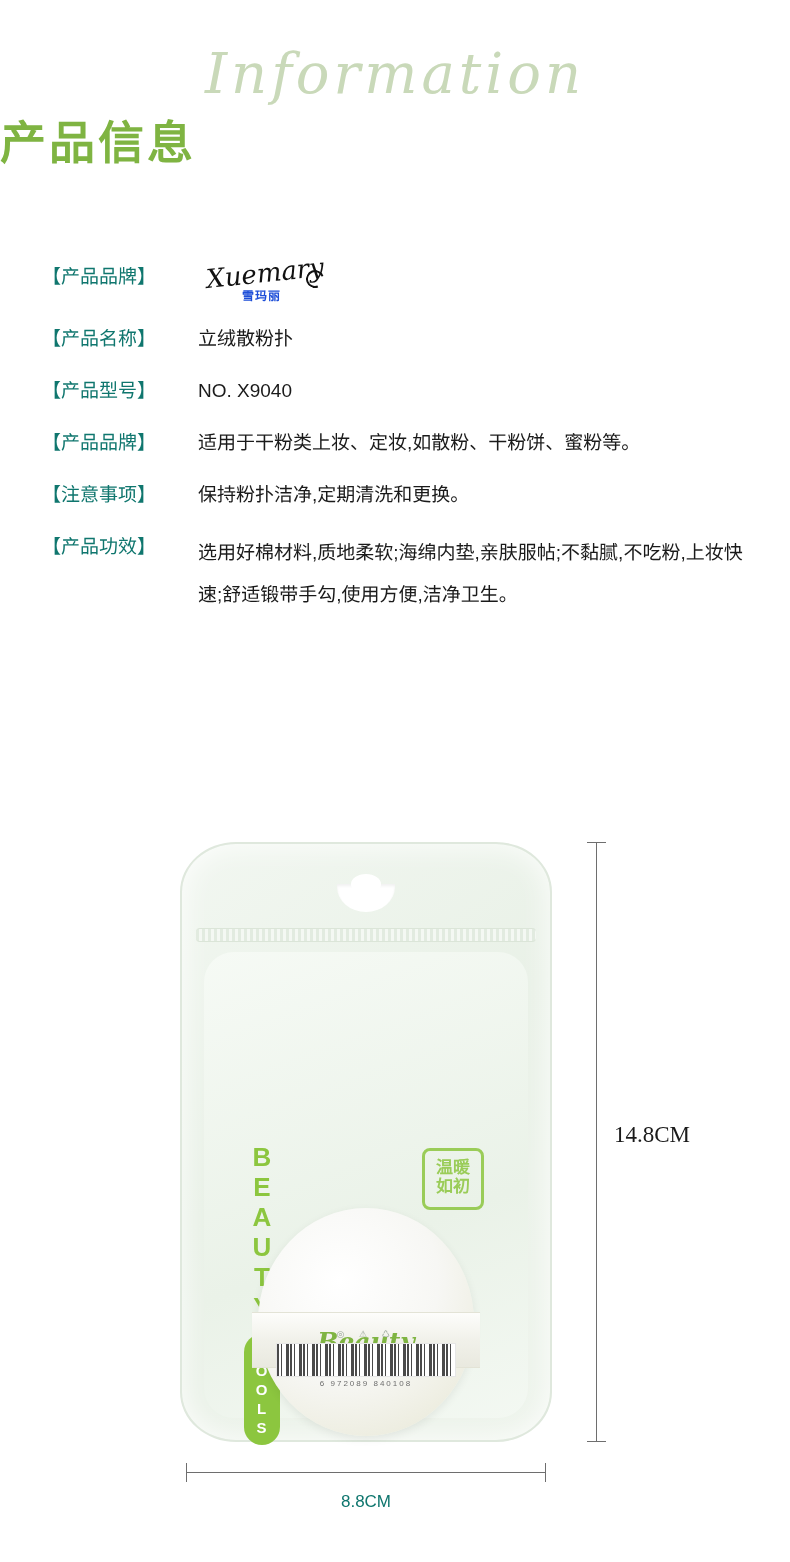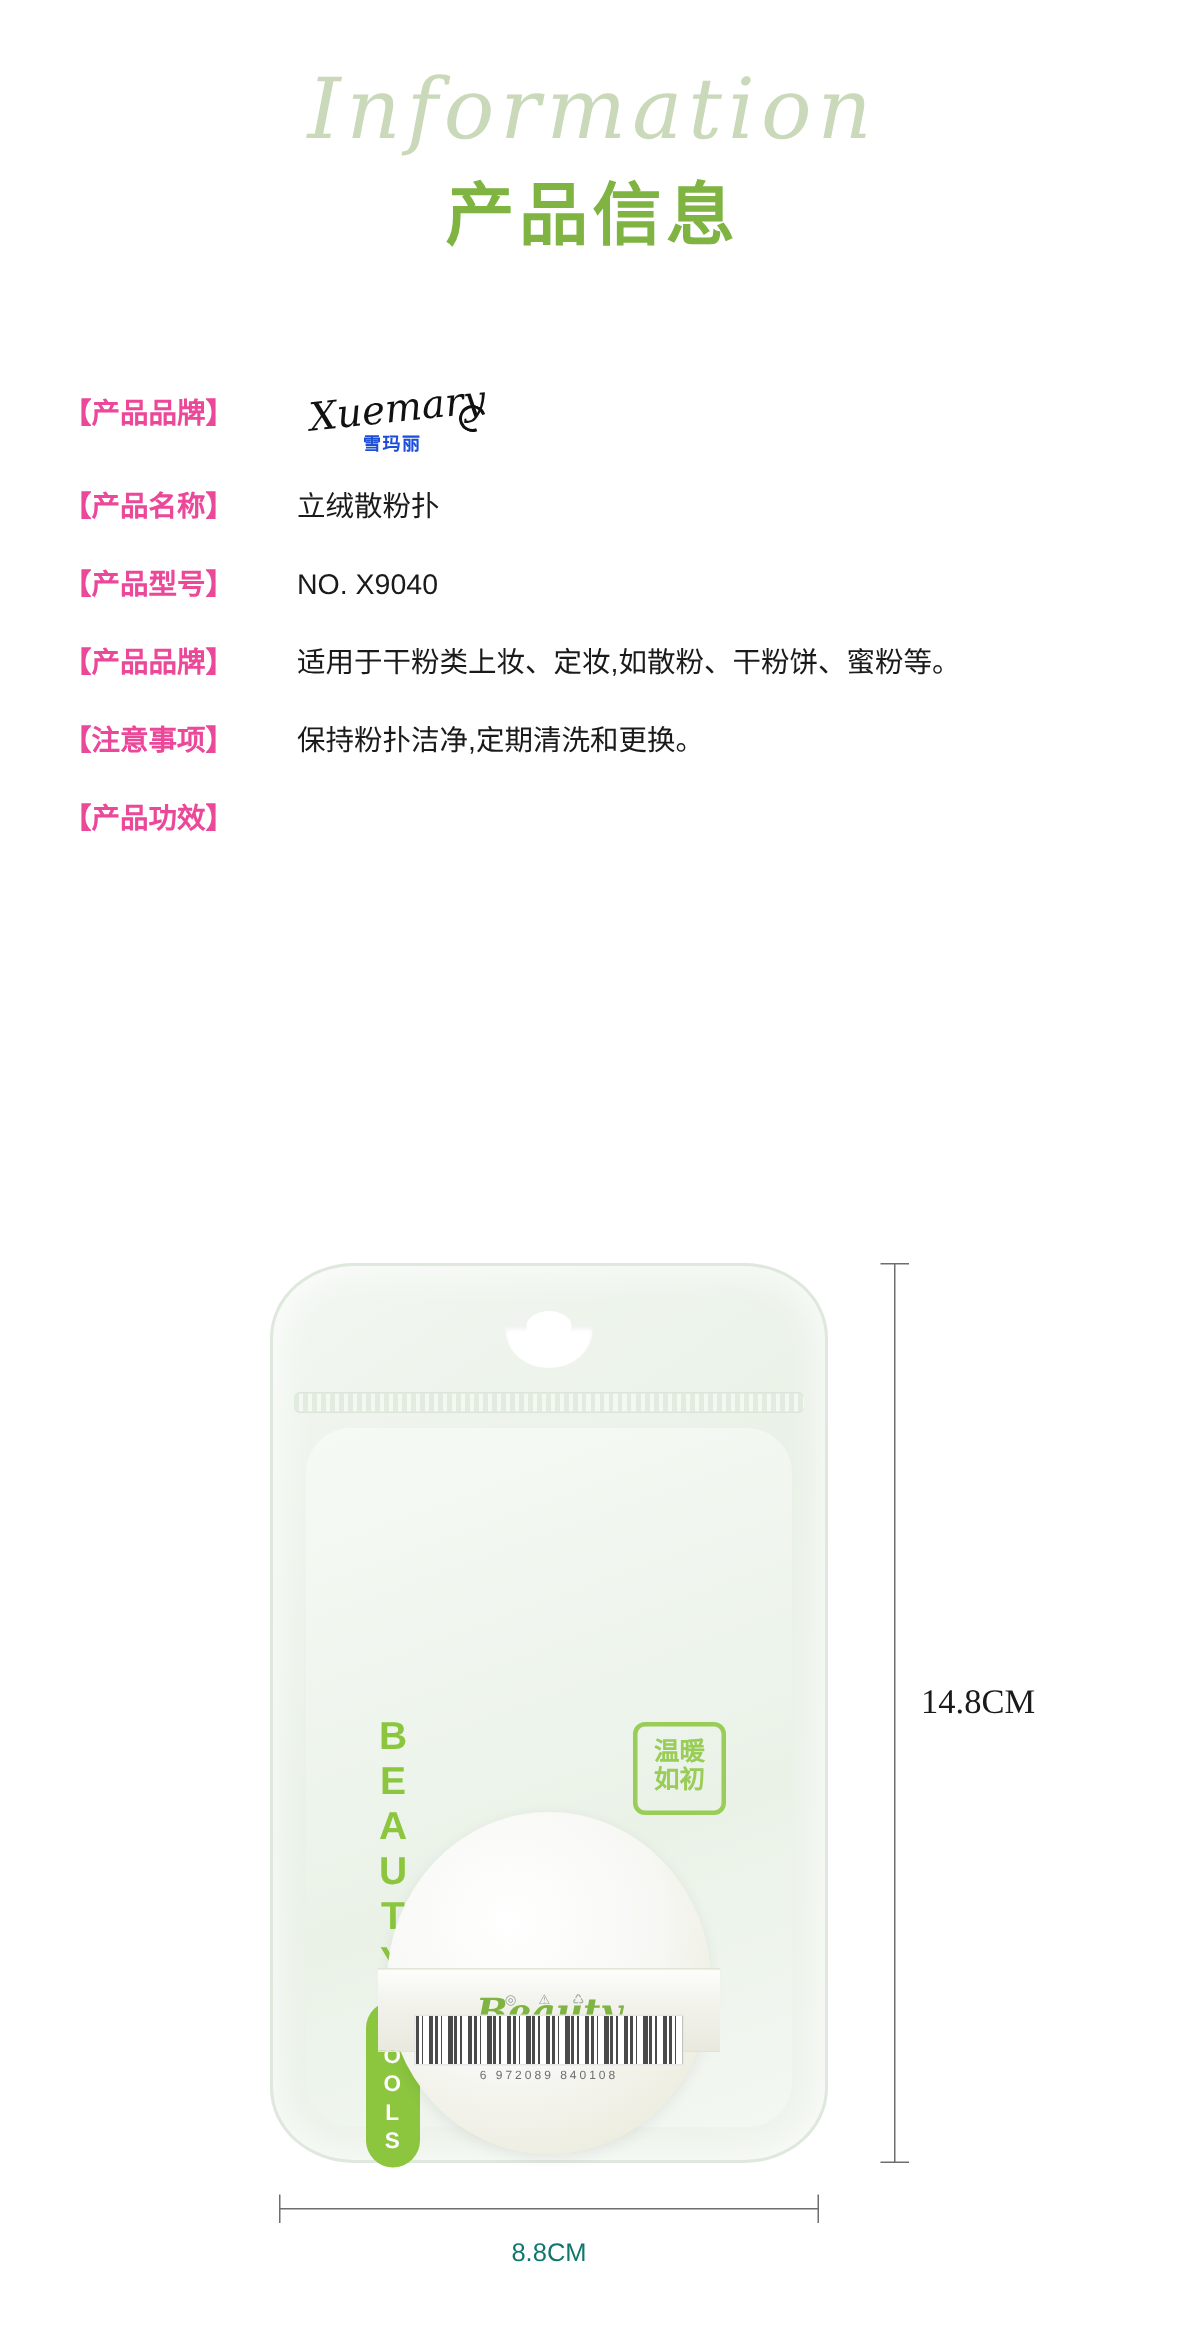--- a/index.html
+++ b/index.html
@@ -37,21 +37,21 @@
     letter-spacing: 4px;
     color: #c9d9b9;
     font-weight: 400;
     line-height: 1;
   }
   .main-title {
     position: absolute;
     top: 118px;
     left: 0;
     width: 790px;
-    text-align: center;
+    text-align: left;
     font-size: 46px;
     font-weight: bold;
     letter-spacing: 3px;
     color: #7fb442;
     line-height: 1.1;
   }
 
   
   .info-block {
     position: absolute;
@@ -60,22 +60,22 @@
     width: 706px;
   }
   .info-row {
     display: flex;
     align-items: flex-start;
     margin-bottom: 22px;
   }
   .info-label {
     flex: 0 0 150px;
     font-size: 19px;
-    font-weight: bold;
-    color: #ec4899;
+    font-weight: normal;
+    color: #0f766e;
     line-height: 30px;
     white-space: nowrap;
   }
   .info-value {
     flex: 1 1 auto;
     font-size: 19px;
     color: #1a1a1a;
     line-height: 30px;
     padding-left: 6px;
   }
@@ -393,20 +393,21 @@
     <div class="info-value">适用于干粉类上妆、定妆,如散粉、干粉饼、蜜粉等。</div>
   </div>
 
   <div class="info-row">
     <div class="info-label">【注意事项】</div>
     <div class="info-value">保持粉扑洁净,定期清洗和更换。</div>
   </div>
 
   <div class="info-row">
     <div class="info-label">【产品功效】</div>
+    <div class="info-value multiline">选用好棉材料,质地柔软;海绵内垫,亲肤服帖;不黏腻,不吃粉,上妆快速;舒适锻带手勾,使用方便,洁净卫生。</div>
   </div>
 
 </div>
 
 <div class="product-area">
 
   <div class="package">
     <div class="hang-hole"></div>
     <div class="zip-strip"></div>
     <div class="inner">

